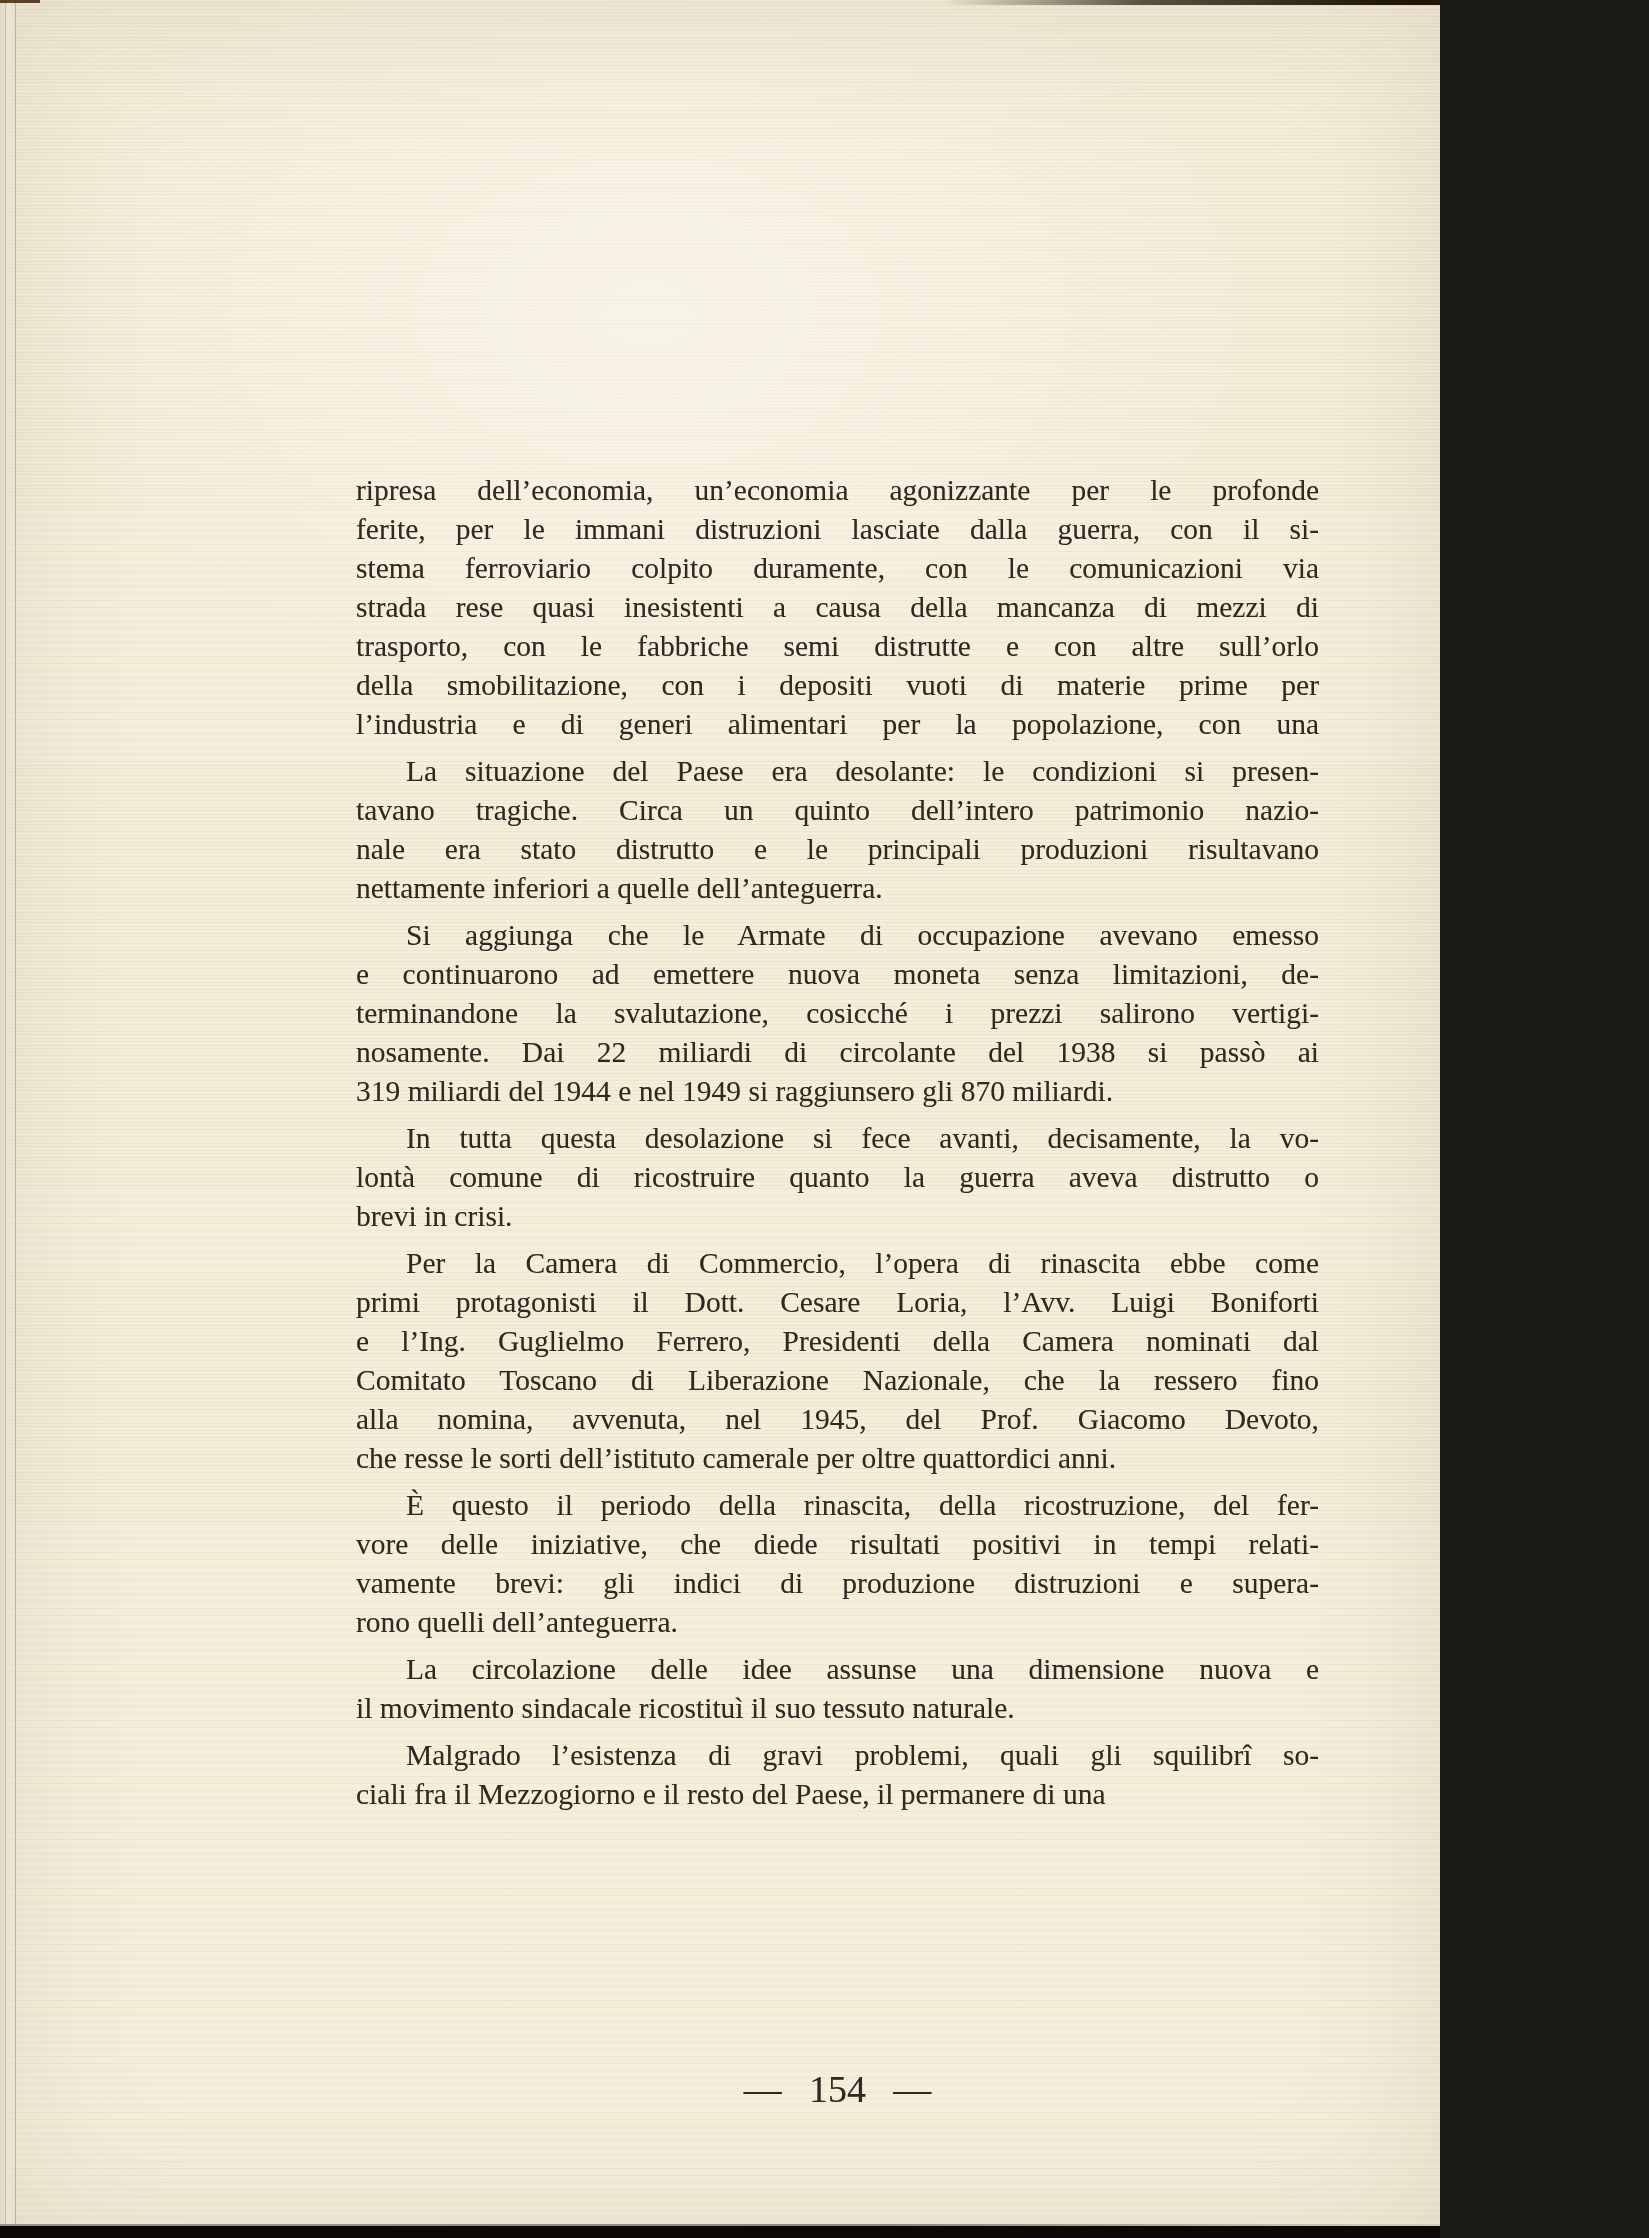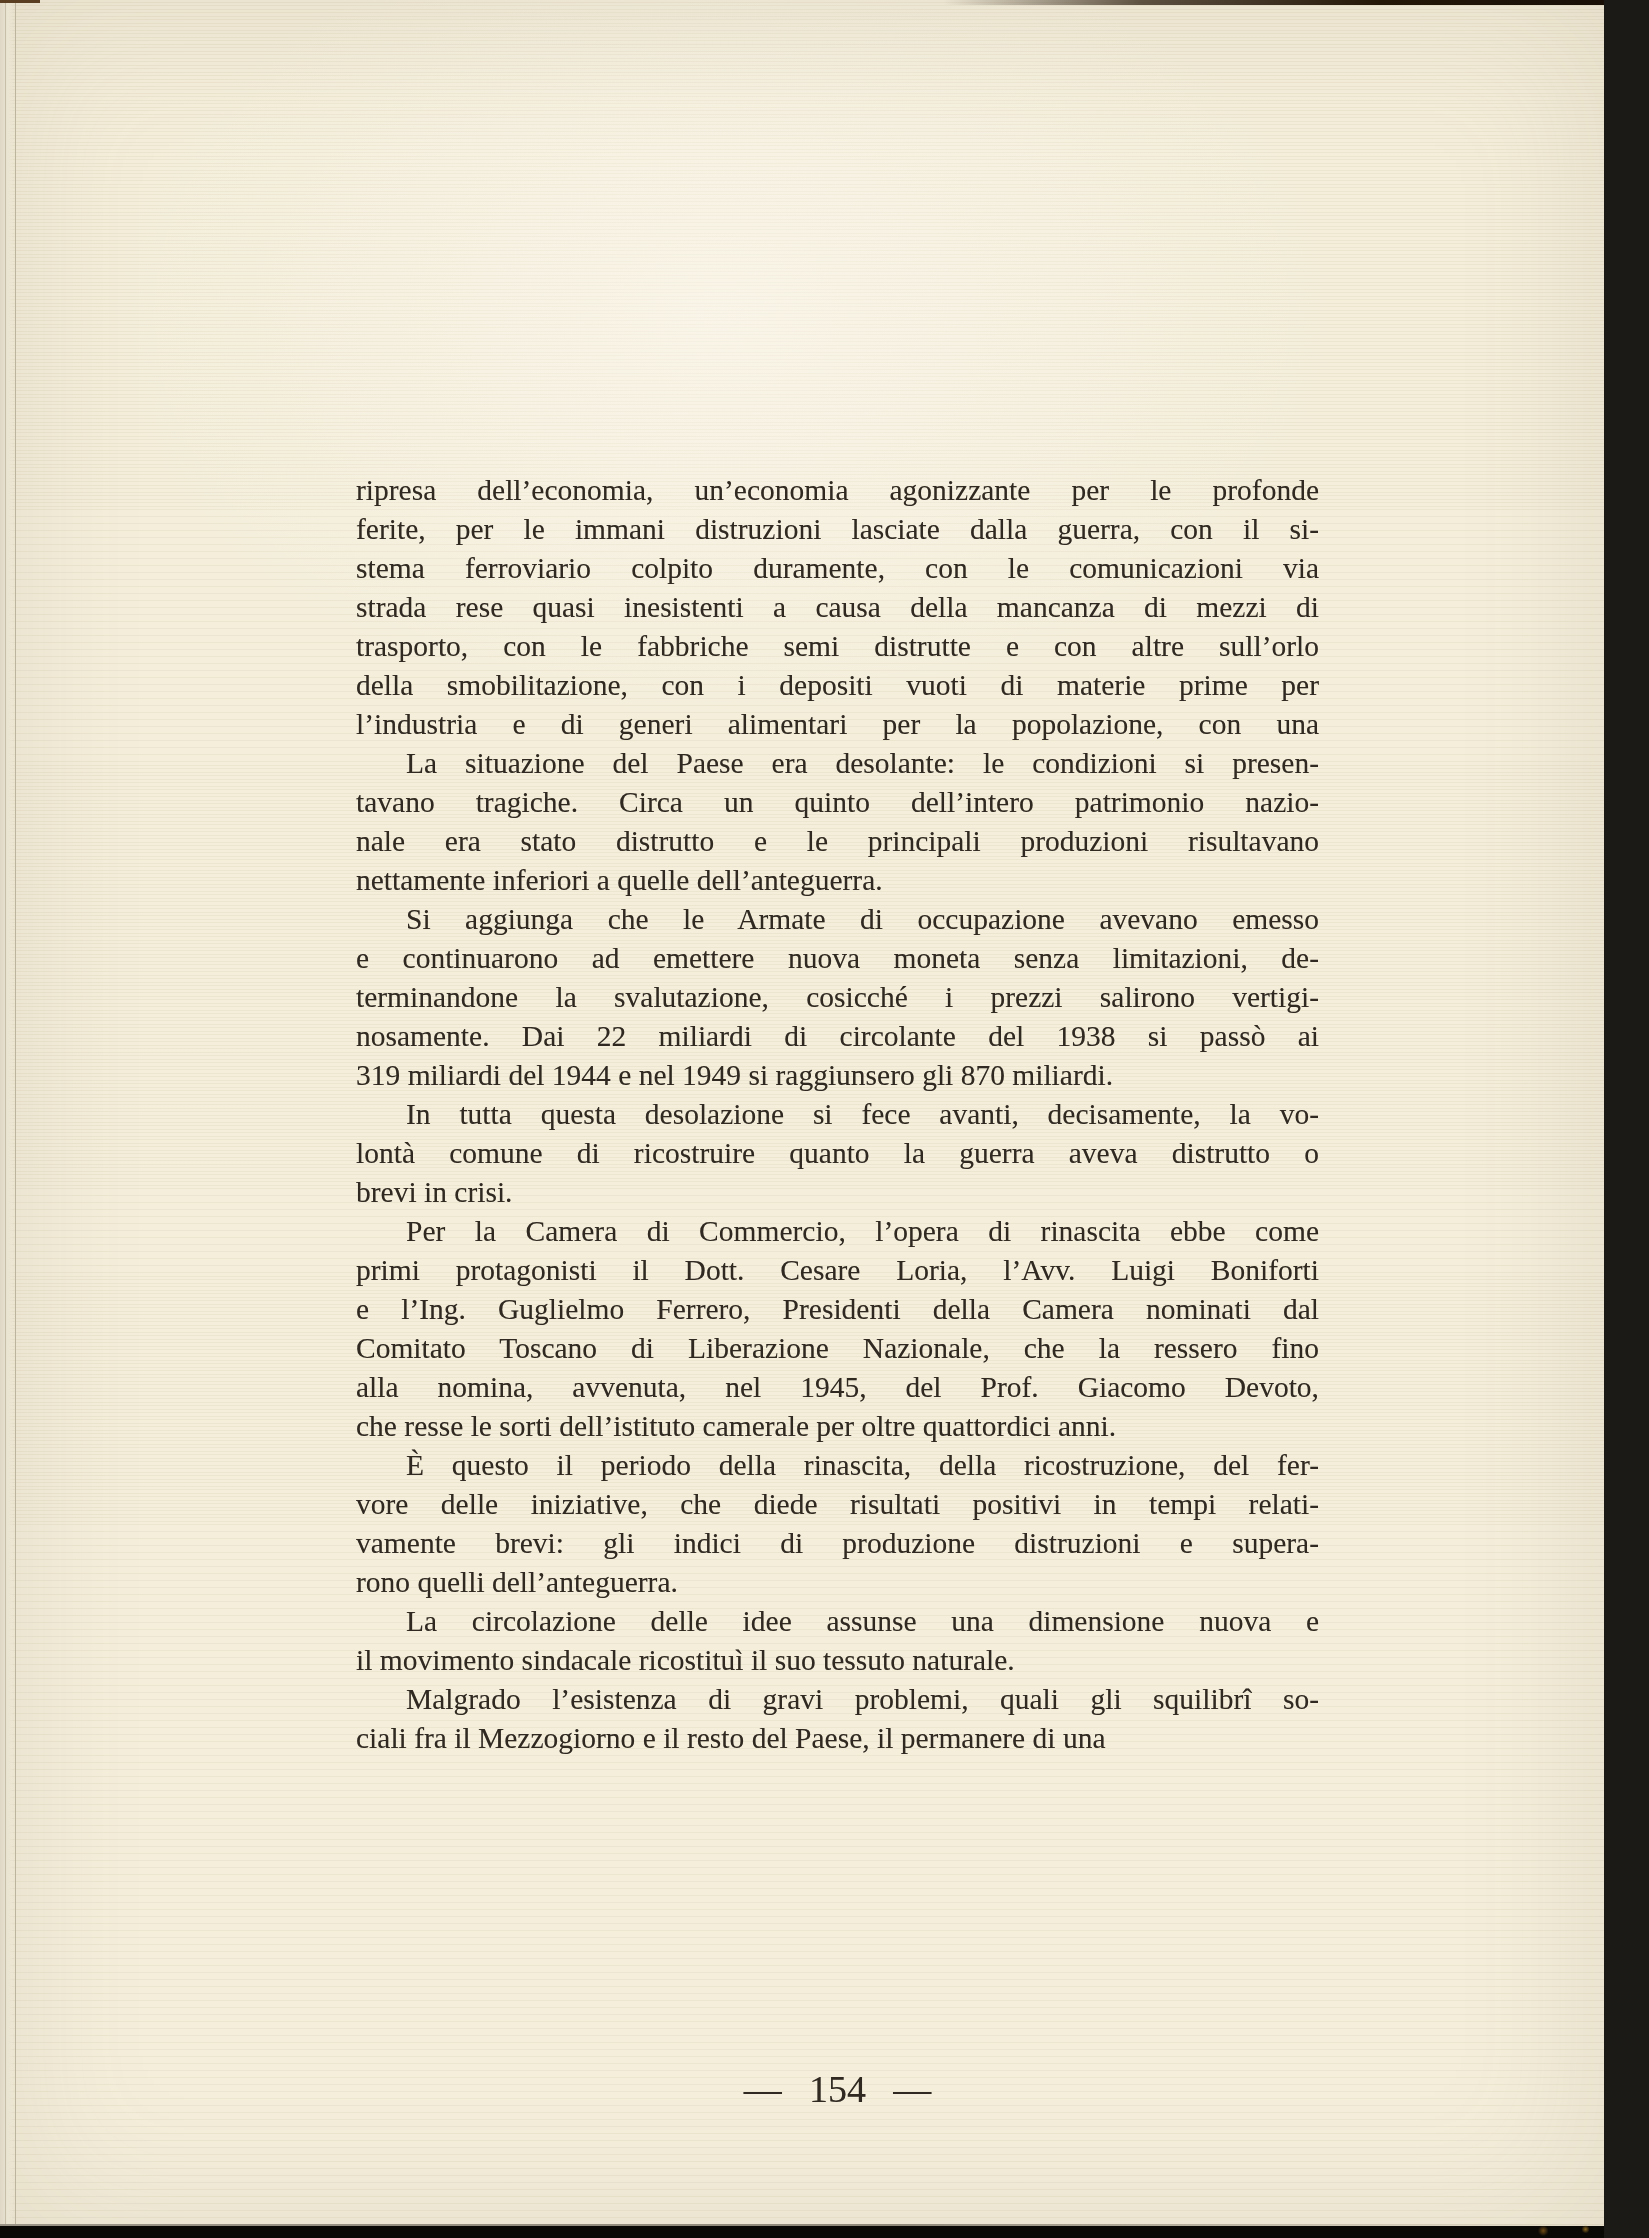--- a/index.html
+++ b/index.html
@@ -1,17 +1,17 @@
 <!DOCTYPE html>
 <html style="font-size:9.4px"><head>
 <meta charset="utf-8">
 <style>
   html,body{margin:0;padding:0;background:#1c1a16;}
   .scan{
-    position:relative;width:1604px;height:2239px;overflow:hidden;
+    position:relative;width:1440px;height:2239px;overflow:hidden;
     background-color:#f4eedb;
     background-image:
       radial-gradient(ellipse 884px 589px at 45% 14%, rgba(253,250,242,0.55), rgba(253,250,242,0) 70%),
       repeating-linear-gradient(0deg, rgba(196,184,150,0.17) 0px, rgba(196,184,150,0.17) 0.6px, rgba(0,0,0,0) 0.6px, rgba(0,0,0,0) 3.5px);
     box-shadow: inset 0 0 153px rgba(120,102,62,0.14);
     font-family:"Liberation Serif","DejaVu Serif",serif;
   }
   .edge-left{
     position:absolute;left:0;top:0;bottom:0;width:15.3px;
     background:linear-gradient(to right,#ded7c5,#ebe5d3 55%,rgba(235,229,211,0));
@@ -50,21 +50,21 @@
   .textblock{
     position:absolute;left:356px;top:471px;width:963px;
     font-size:29.5px;line-height:39px;color:#2f2921;
     text-shadow:0 0 0.6px rgba(47,41,33,0.3);
   }
   .line{
     text-align:justify;text-align-last:justify;-moz-text-align-last:justify;
     white-space:normal;
   }
   .line.last{text-align-last:left;-moz-text-align-last:left;}
-  .line.indent{text-indent:50px;}
+  .line.indent{text-indent:50px;margin-top:8px;}
   .pagenum{
     position:absolute;left:356px;width:963px;top:2067px;
     text-align:center;font-size:38px;color:#2f2921;word-spacing:17.7px;
     text-shadow:0 0 0.6px rgba(47,41,33,0.3);
   }
 </style>
 </head>
 <body>
 
 <div class="scan">

